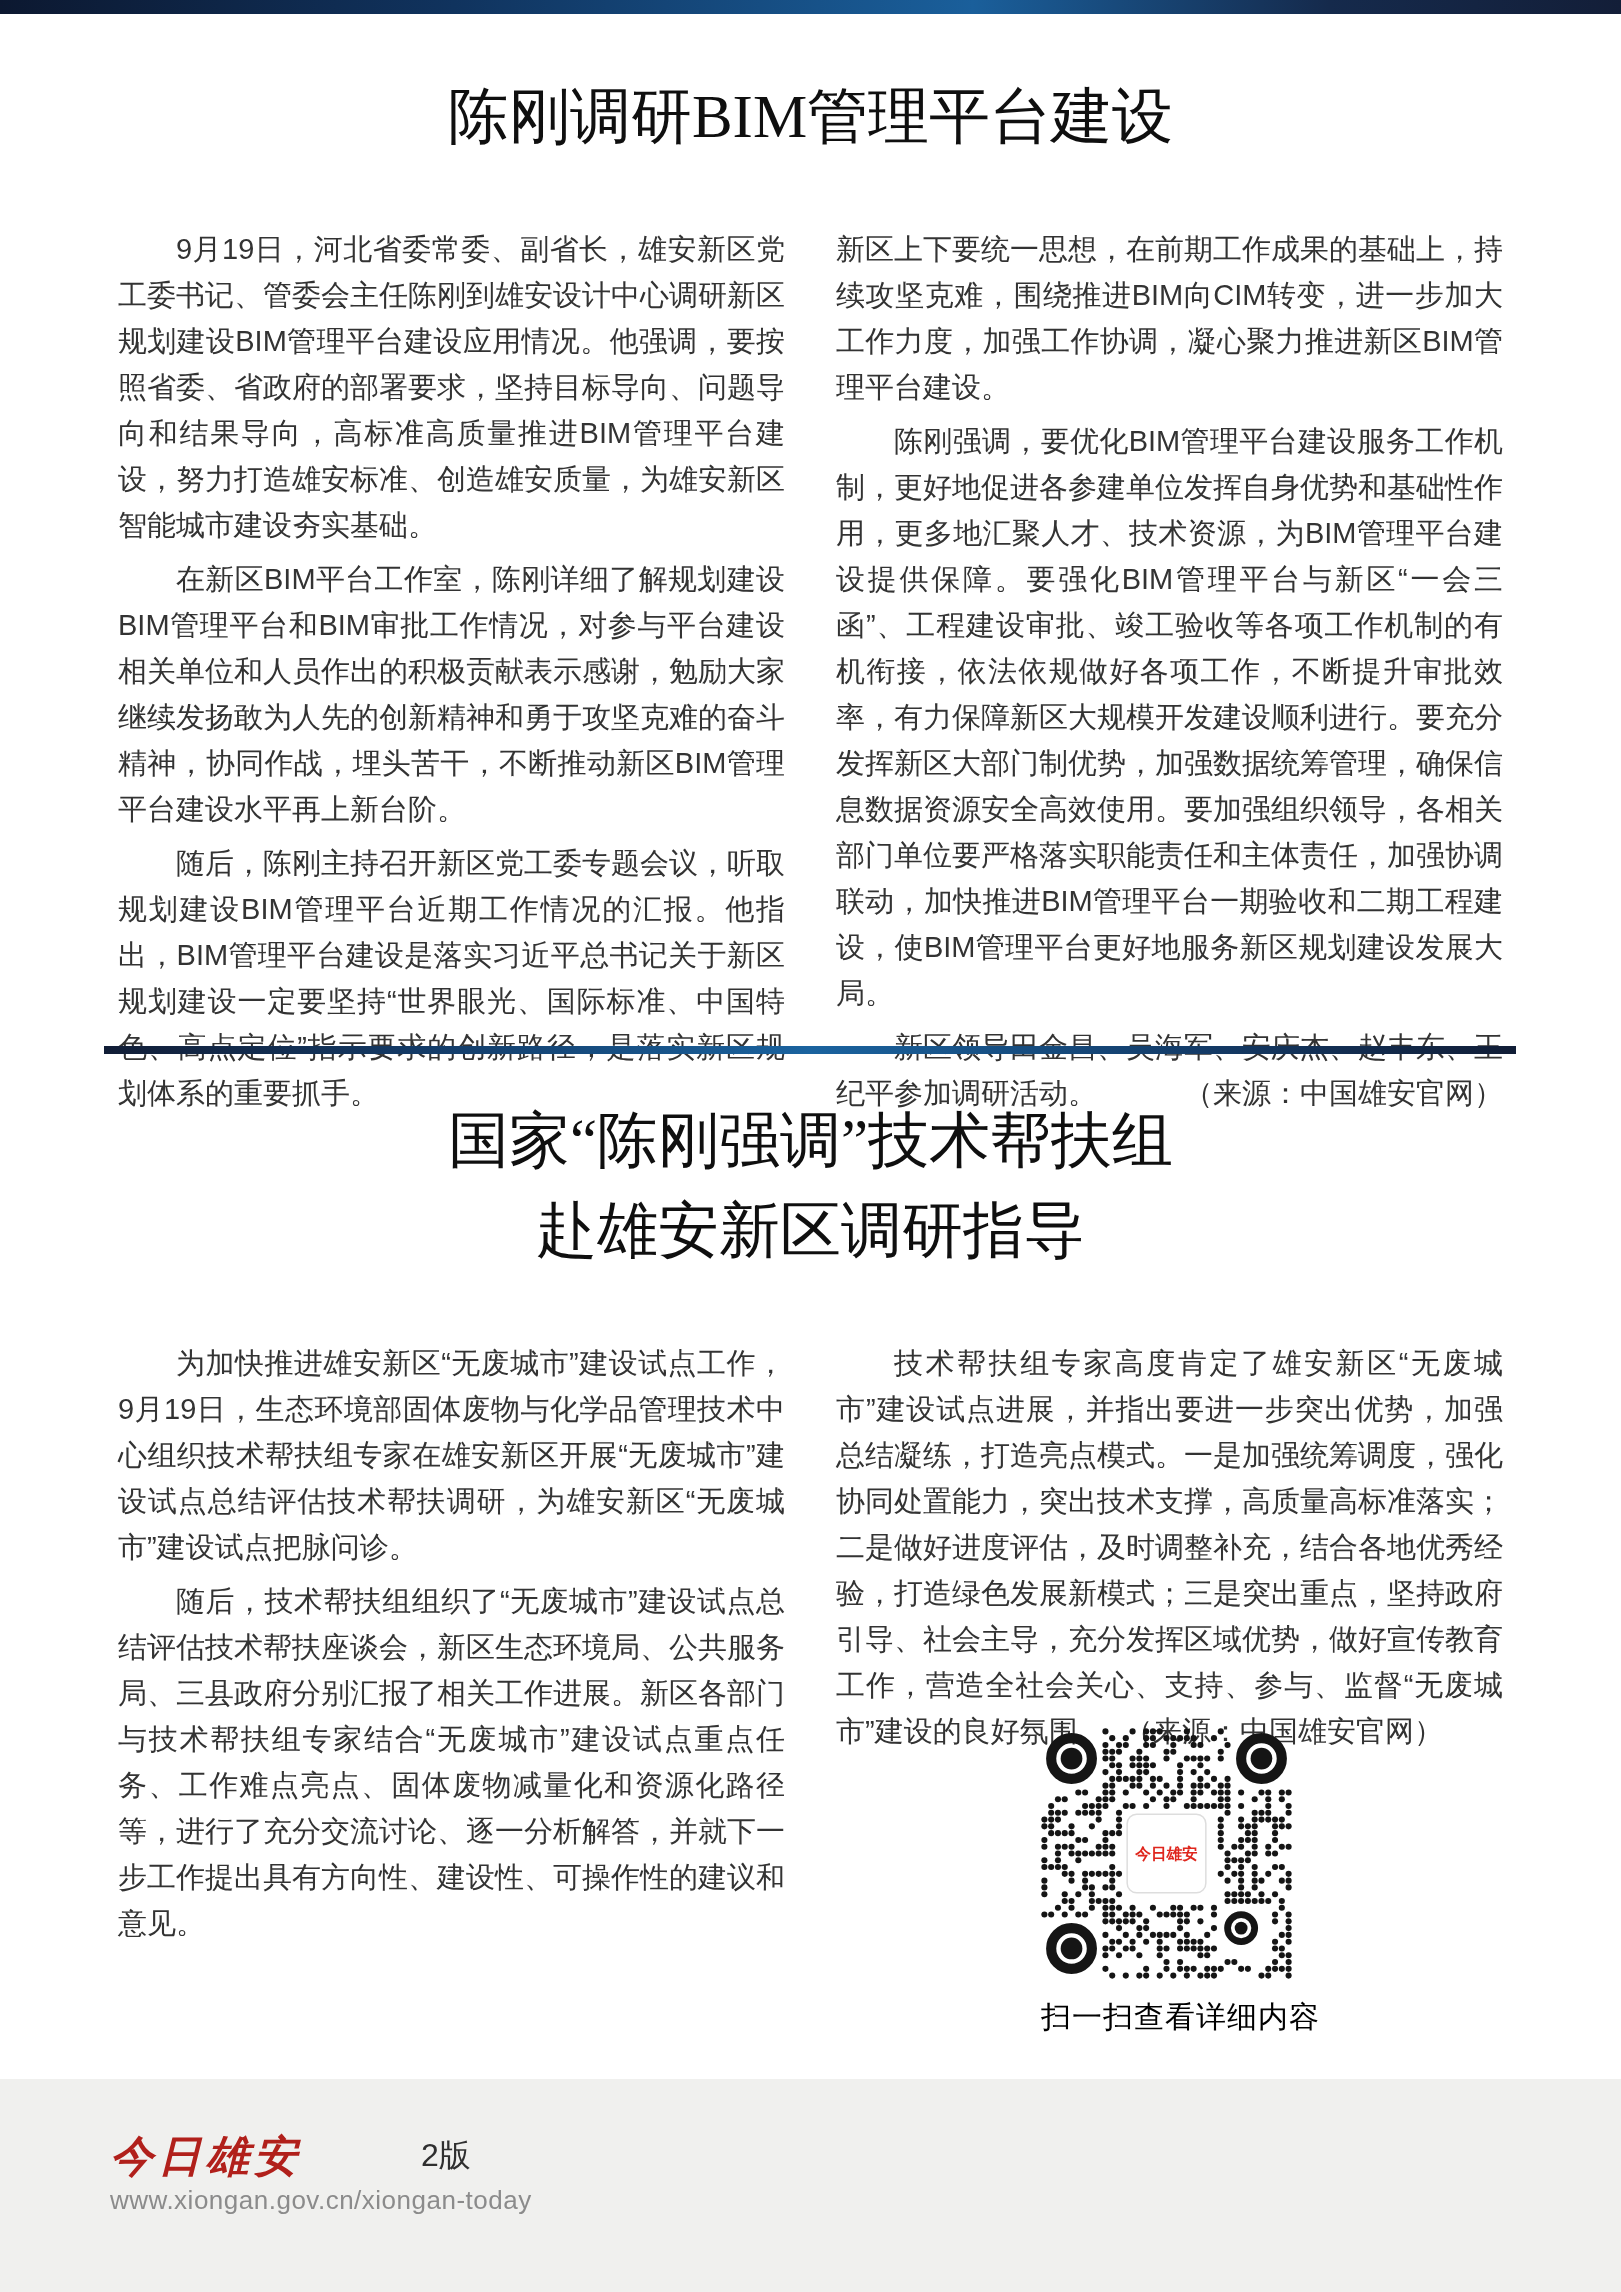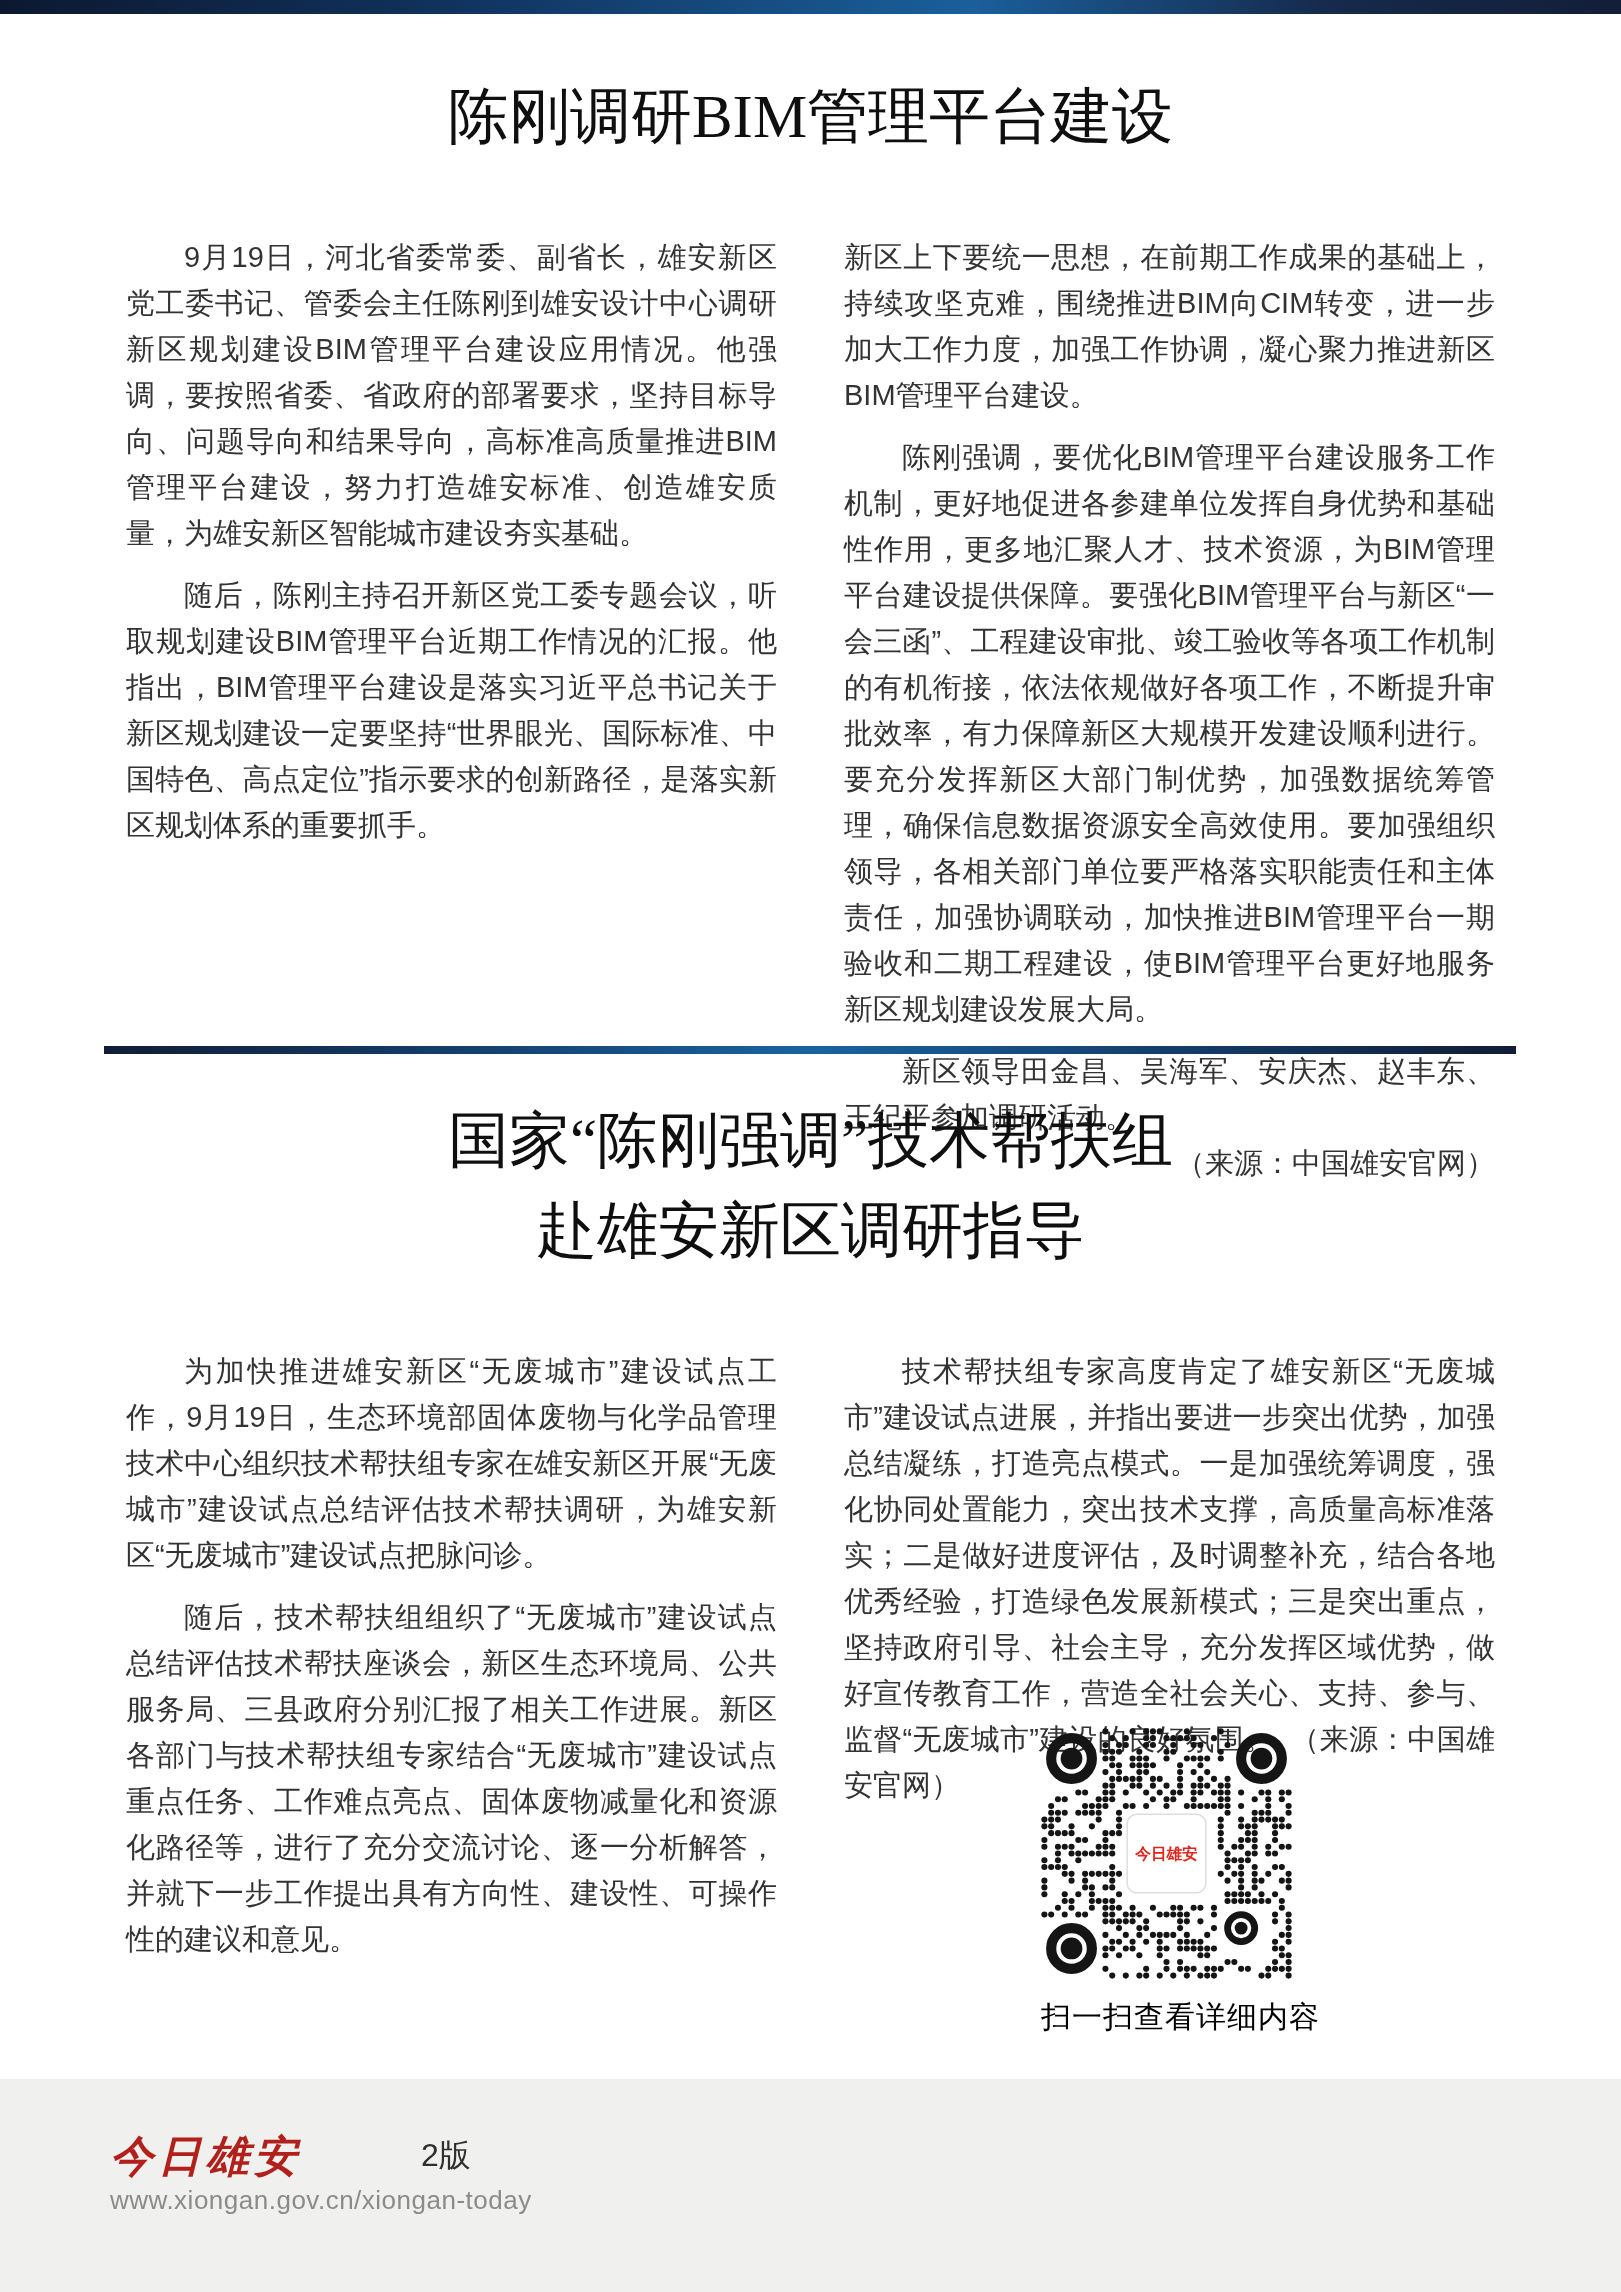--- a/index.html
+++ b/index.html
@@ -19,21 +19,21 @@
   }
   .headline.h1{top:82px;font-size:61px;line-height:69px;}
   .headline.h2{top:1096px;font-size:61px;line-height:90px;}
   .cols{
     position:absolute;left:110px;width:1402px;display:flex;gap:35px;
   }
   .cols.c1{top:218px;}
   .cols.c2{top:1332px;}
   .col{width:683px;}
   .col p{
-    margin:16px;font-size:29px;line-height:46px;color:#333333;
+    margin:8px;font-size:29px;line-height:46px;color:#333333;
     text-align:justify;word-break:break-all;
   }
   .col p.ind{text-indent:2em;}
   .src-right{float:right;}
   .src-inline{margin-left:0.6em;}
   .divider{
     position:absolute;top:1046px;left:104px;width:1412px;height:7.8px;
     background:linear-gradient(90deg,#111d36 0%,#133a66 22%,#1a639f 50%,#133a66 78%,#111d36 100%);
   }
   .qr-wrap{position:absolute;left:1041px;top:1728px;width:251px;text-align:center;}
@@ -64,20 +64,21 @@
 </head>
 <body>
 
 <div class="topbar"></div>
 
 <div>
   <div class="headline h1">陈刚调研BIM管理平台建设</div>
   <div class="cols c1">
     <div class="col">
       <p class="ind">9月19日，河北省委常委、副省长，雄安新区党工委书记、管委会主任陈刚到雄安设计中心调研新区规划建设BIM管理平台建设应用情况。他强调，要按照省委、省政府的部署要求，坚持目标导向、问题导向和结果导向，高标准高质量推进BIM管理平台建设，努力打造雄安标准、创造雄安质量，为雄安新区智能城市建设夯实基础。</p>
+      <p class="ind">在新区BIM平台工作室，陈刚详细了解规划建设BIM管理平台和BIM审批工作情况，对参与平台建设相关单位和人员作出的积极贡献表示感谢，勉励大家继续发扬敢为人先的创新精神和勇于攻坚克难的奋斗精神，协同作战，埋头苦干，不断推动新区BIM管理平台建设水平再上新台阶。</p>
       <p class="ind">随后，陈刚主持召开新区党工委专题会议，听取规划建设BIM管理平台近期工作情况的汇报。他指出，BIM管理平台建设是落实习近平总书记关于新区规划建设一定要坚持“世界眼光、国际标准、中国特色、高点定位”指示要求的创新路径，是落实新区规划体系的重要抓手。</p>
     </div>
     <div class="col">
       <p>新区上下要统一思想，在前期工作成果的基础上，持续攻坚克难，围绕推进BIM向CIM转变，进一步加大工作力度，加强工作协调，凝心聚力推进新区BIM管理平台建设。</p>
       <p class="ind">陈刚强调，要优化BIM管理平台建设服务工作机制，更好地促进各参建单位发挥自身优势和基础性作用，更多地汇聚人才、技术资源，为BIM管理平台建设提供保障。要强化BIM管理平台与新区“一会三函”、工程建设审批、竣工验收等各项工作机制的有机衔接，依法依规做好各项工作，不断提升审批效率，有力保障新区大规模开发建设顺利进行。要充分发挥新区大部门制优势，加强数据统筹管理，确保信息数据资源安全高效使用。要加强组织领导，各相关部门单位要严格落实职能责任和主体责任，加强协调联动，加快推进BIM管理平台一期验收和二期工程建设，使BIM管理平台更好地服务新区规划建设发展大局。</p>
       <p class="ind"><span>新区领导田金昌、吴海军、安庆杰、赵丰东、王纪平参加调研活动。</span><span class="src-right">（来源：中国雄安官网）</span></p>
     </div>
   </div>
 </div>
 

